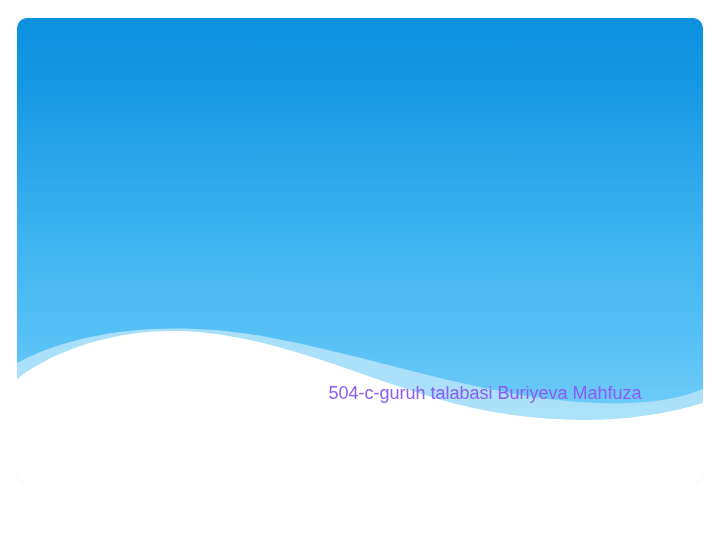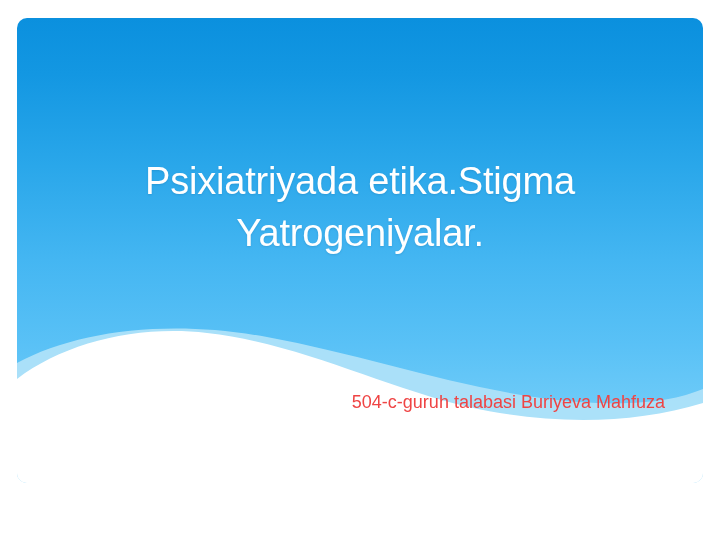--- a/index.html
+++ b/index.html
@@ -79,28 +79,27 @@
   }
 
   #subtitle-block {
     position: absolute;
     left: 290px;
     top: 374px;
     width: 390px;
     text-align: center;
   }
   #subtitle-text {
-    margin: 15px;
+    margin: 6px;
     font-family: "Liberation Sans", sans-serif;
     font-weight: 400;
     font-size: 18px;
     line-height: 26px;
-    color: #ef4444;
+    color: #8b5cf6;
     white-space: pre-line;
-    text-align: right;
   }
 </style>
 </head>
 <body>
 
 <div id="slide">
 
   <div id="slide-panel">
 
     <div id="panel-bg"></div>
@@ -109,21 +108,18 @@
 
       <path fill="#aee2f9" fill-opacity="0.95" d="M0,60 C60,28 150,16 250,34 C360,54 470,96 580,100 C628,102 662,96 686,86 L686,180 L0,180 Z"></path>
 
       <path fill="#ffffff" d="M0,76 C48,40 118,22 190,30 C282,40 366,84 452,104 C532,122 614,122 686,100 L686,180 L0,180 Z"></path>
 
       <path fill="#ffffff" fill-opacity="0.55" d="M0,92 C60,62 140,48 224,60 C320,74 404,114 500,128 C570,138 634,136 686,124 L686,180 L0,180 Z"></path>
     </svg>
 
   </div>
 
-  <div id="title-block">
-    <h1 id="title-text">Psixiatriyada etika.Stigma Yatrogeniyalar.</h1>
-  </div>
 
   <div id="subtitle-block">
     <p id="subtitle-text">504-c-guruh talabasi Buriyeva Mahfuza</p>
   </div>
 
 </div>
 
 </body></html>

